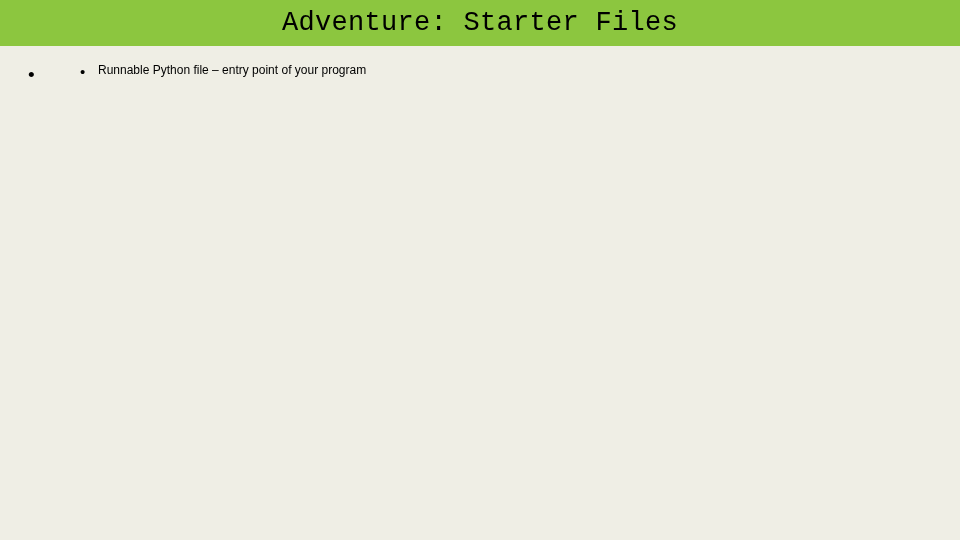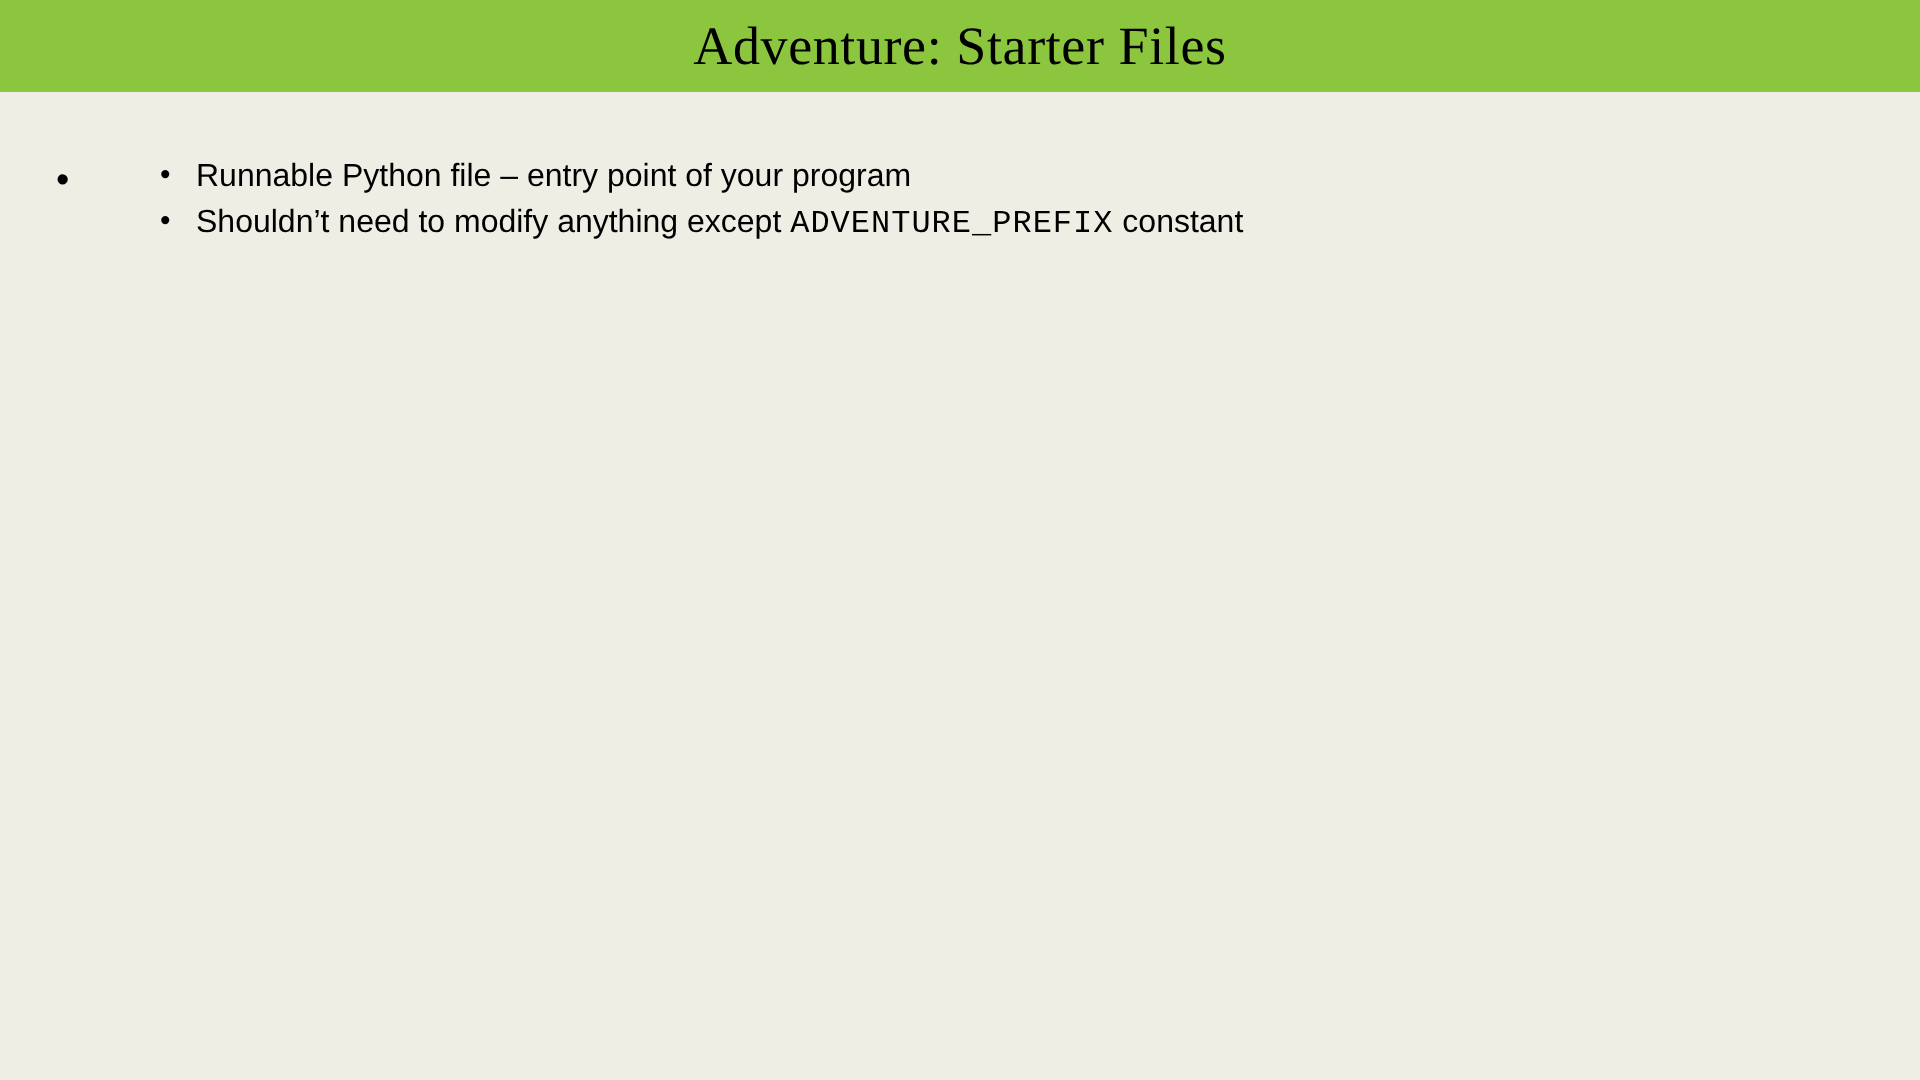--- a/index.html
+++ b/index.html
@@ -15,21 +15,21 @@
     background: #8cc63f;
     display: flex;
     align-items: center;
     justify-content: center;
   }
   .title-bar h1 {
     font-size: 27px;
     font-weight: 400;
     letter-spacing: 0.3px;
     color: #000;
-    font-family: Liberation Serif, serif;
+    font-family: Liberation Mono, monospace;
   }
   .content {
     padding: 14px 20px 0 20px;
     font-size: 19px;
     line-height: 1.35;
   }
   ul.outer {
     list-style: none;
     padding-left: 0;
   }
@@ -41,22 +41,22 @@
     content: "•";
     position: absolute;
     left: 8px;
     top: 0;
     font-size: 19px;
     color: #000;
   }
   ul.inner {
     list-style: none;
     padding-left: 34px;
-    margin-top: 18px;
-    font-size: 16px;
+    margin-top: 2px;
+    font-size: 12px;
   }
   ul.inner > li {
     position: relative;
     padding-left: 18px;
     line-height: 1.35;
   }
   ul.inner > li::before {
     content: "•";
     position: absolute;
     left: 0;
@@ -77,19 +77,16 @@
   <h1>Adventure: Starter Files</h1>
 </div>
 
 <div class="content">
   <ul class="outer">
     <li>
       <ul class="inner">
         <li>
           <span>Runnable Python file – entry point of your program</span><span class="code"></span><span></span>
         </li>
-        <li>
-          <span>Shouldn’t need to modify anything except </span><span class="code">ADVENTURE_PREFIX</span><span> constant</span>
-        </li>
       </ul>
     </li>
   </ul>
 </div>
 
 </body></html>

